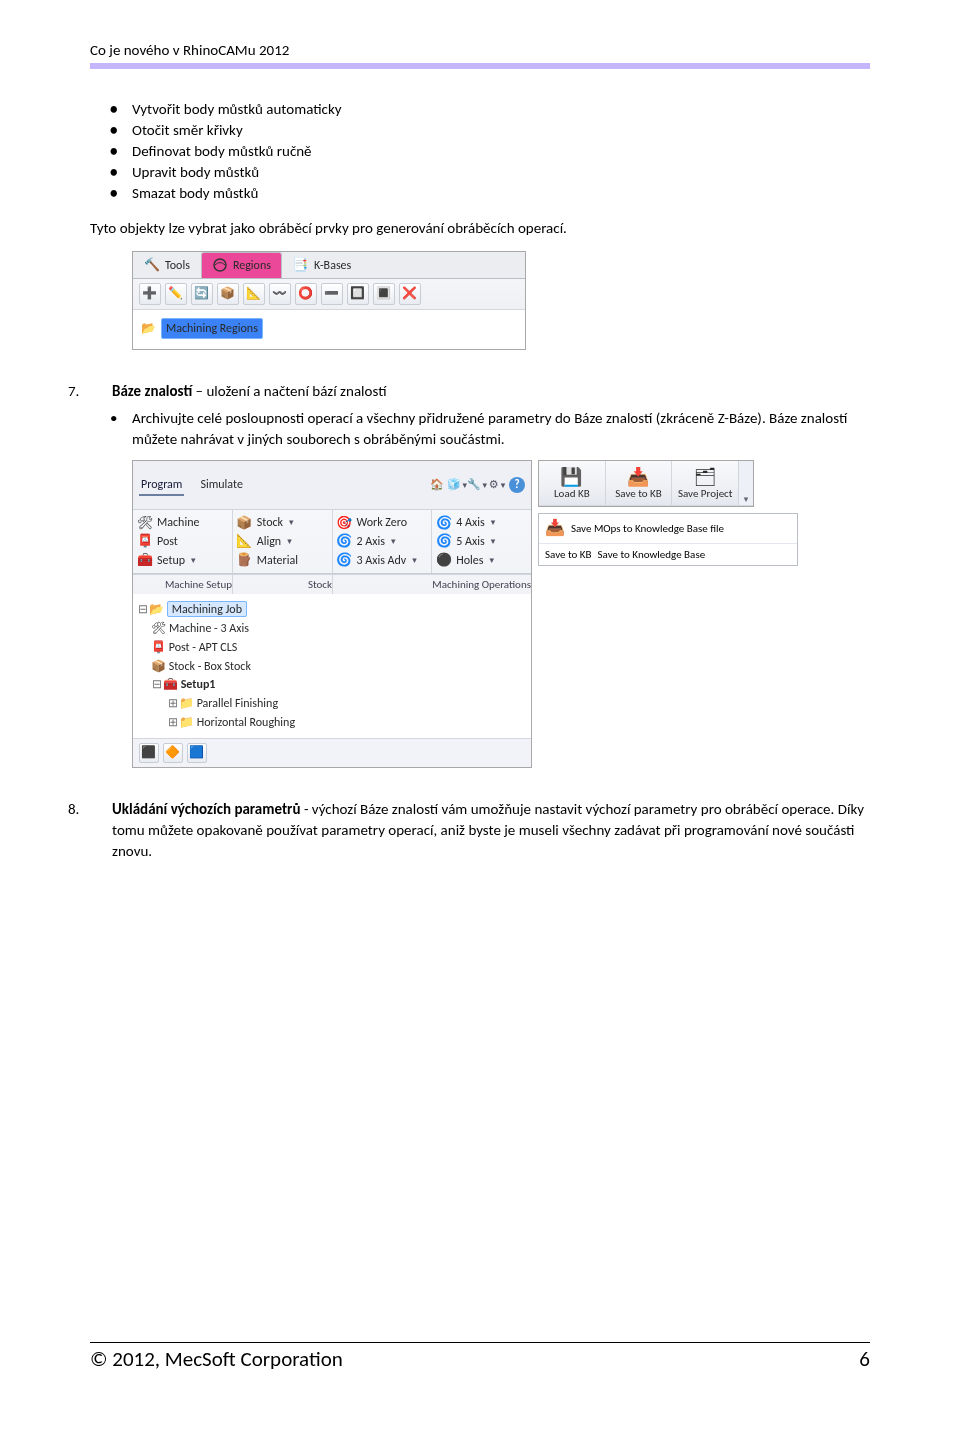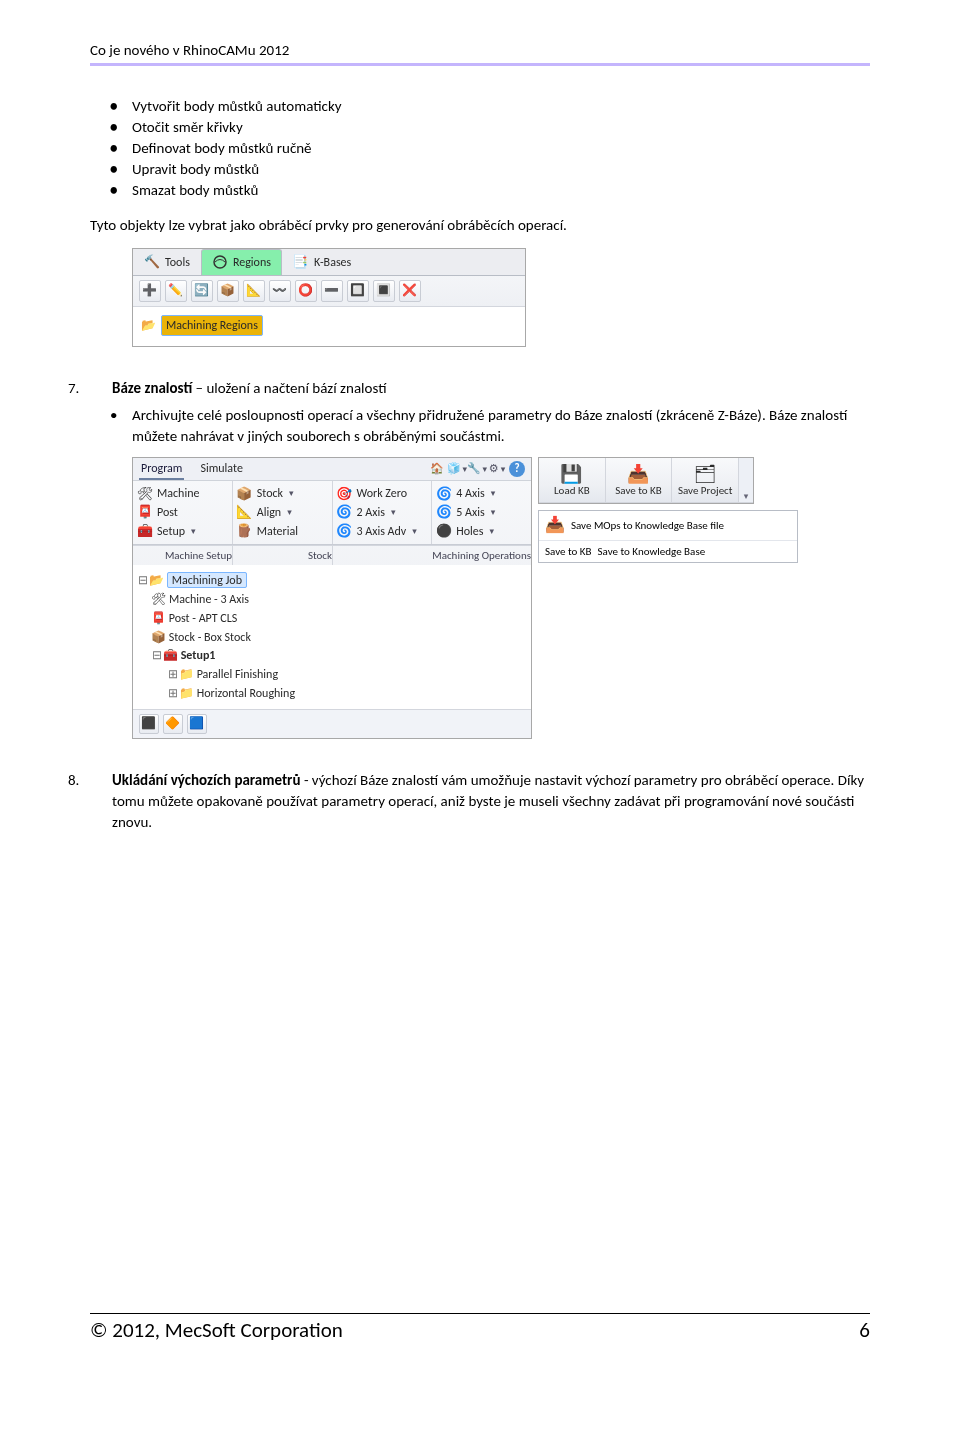--- a/index.html
+++ b/index.html
@@ -6,21 +6,21 @@
   body {
     font-family: Calibri, Arial, sans-serif;
     background: #fff;
     color: #000;
     width: 960px;
     padding: 40px 90px 50px 90px;
     font-size: 15px;
     line-height: 1.4;
   }
   .header {
-    border-bottom: 3px solid #c4b5fd;
+    border-bottom: 6px solid #c4b5fd;
     padding-bottom: 2px;
     margin-bottom: 30px;
     font-size: 15px;
   }
   .footer {
     border-top: 1px solid #000;
     padding-top: 2px;
     margin-top: 480px;
     display: flex;
     justify-content: space-between;
@@ -38,37 +38,37 @@
     border: 1px solid #a8a8a8;
     background: linear-gradient(#f8f9fb,#eef0f4 60%,#e4e7ee);
     font-size: 12px;
     color: #2a2a2a;
   }
   .img1 { width: 394px; margin: 6px 0 12px 42px; }
   .img2-wrap { display:flex; gap:6px; margin: 6px 0 12px 42px; align-items:flex-start; flex-wrap:wrap;}
   .img2a { width: 400px; }
   .tabs { display:flex; gap:0; border-bottom:1px solid #b8bdc6; background:#ecedf1;}
   .tab { padding:4px 10px; display:flex; align-items:center; gap:5px; border:1px solid transparent; border-bottom:none; cursor:default;}
-  .tab.active { background:#86efac; border-color:#b8bdc6; border-radius:3px 3px 0 0;}
+  .tab.active { background:#ec4899; border-color:#b8bdc6; border-radius:3px 3px 0 0;}
   .ico { width:16px; height:16px; display:inline-flex; align-items:center; justify-content:center; font-size:13px; }
   .toolbar-row { display:flex; gap:4px; padding:4px 6px; flex-wrap:wrap; border-bottom:1px solid #d3d6dd;}
   .tbtn { width:22px; height:22px; border:1px solid #c8ccd4; border-radius:2px; background:linear-gradient(#fff,#e8ebf1); display:flex; align-items:center; justify-content:center; font-size:12px;}
   .tree-area { padding:6px 8px 8px 8px; background:#fff;}
   .tree-node { display:flex; align-items:center; gap:5px; padding:2px 0;}
-  .tree-node.sel { background:#eab308; border:1px solid #7ab6ff; border-radius:2px; padding:1px 4px; display:inline-flex;}
+  .tree-node.sel { background:#3b82f6; border:1px solid #7ab6ff; border-radius:2px; padding:1px 4px; display:inline-flex;}
   .folder { color:#d8a23e; }
   .ribbon-group { display:flex; border-bottom:1px solid #c8ccd4; }
   .rg-col { flex:1; border-right:1px solid #d3d6dd; padding:3px 4px; }
   .rg-col:last-child{border-right:none;}
   .rg-item { display:flex; align-items:center; gap:4px; padding:1px 0;}
   .rg-label { text-align:right; font-size:11px; color:#445; padding:2px 0; border-top:1px solid #d3d6dd;}
   .rg-labels { display:flex; }
   .rg-labels div { flex:1; border-right:1px solid #d3d6dd; }
   .rg-labels div:last-child{border-right:none;}
-  .toprow { display:flex; align-items:center; justify-content:space-between; padding:0 6px; background:#eef0f5; border-bottom:1px solid #cfd3da;}
+  .toprow { display:flex; align-items:center; justify-content:space-between; padding:13px 6px; background:#eef0f5; border-bottom:1px solid #cfd3da;}
   .toptabs { display:flex; gap:14px; }
   .toptabs .tt { font-size:12px; padding:2px 2px; }
   .toptabs .tt.active { border-bottom:2px solid #6b7fa0; color:#1a1a3a;}
   .topicons { display:flex; gap:4px; }
   .topicons .ti { width:16px; height:16px; border-radius:2px; display:flex; align-items:center; justify-content:center; font-size:11px; color:#556;}
   .topicons .help { color:#fff; background:#4a90d9; border-radius:50%; font-weight:bold;}
   .tree2 { background:#fff; padding:6px 8px 6px 4px; }
   .tn { padding:1px 0; white-space:nowrap;}
   .tn .gl { display:inline-block; width:12px; text-align:center; color:#777; }
   .tn .fold { color:#d8a23e; }

